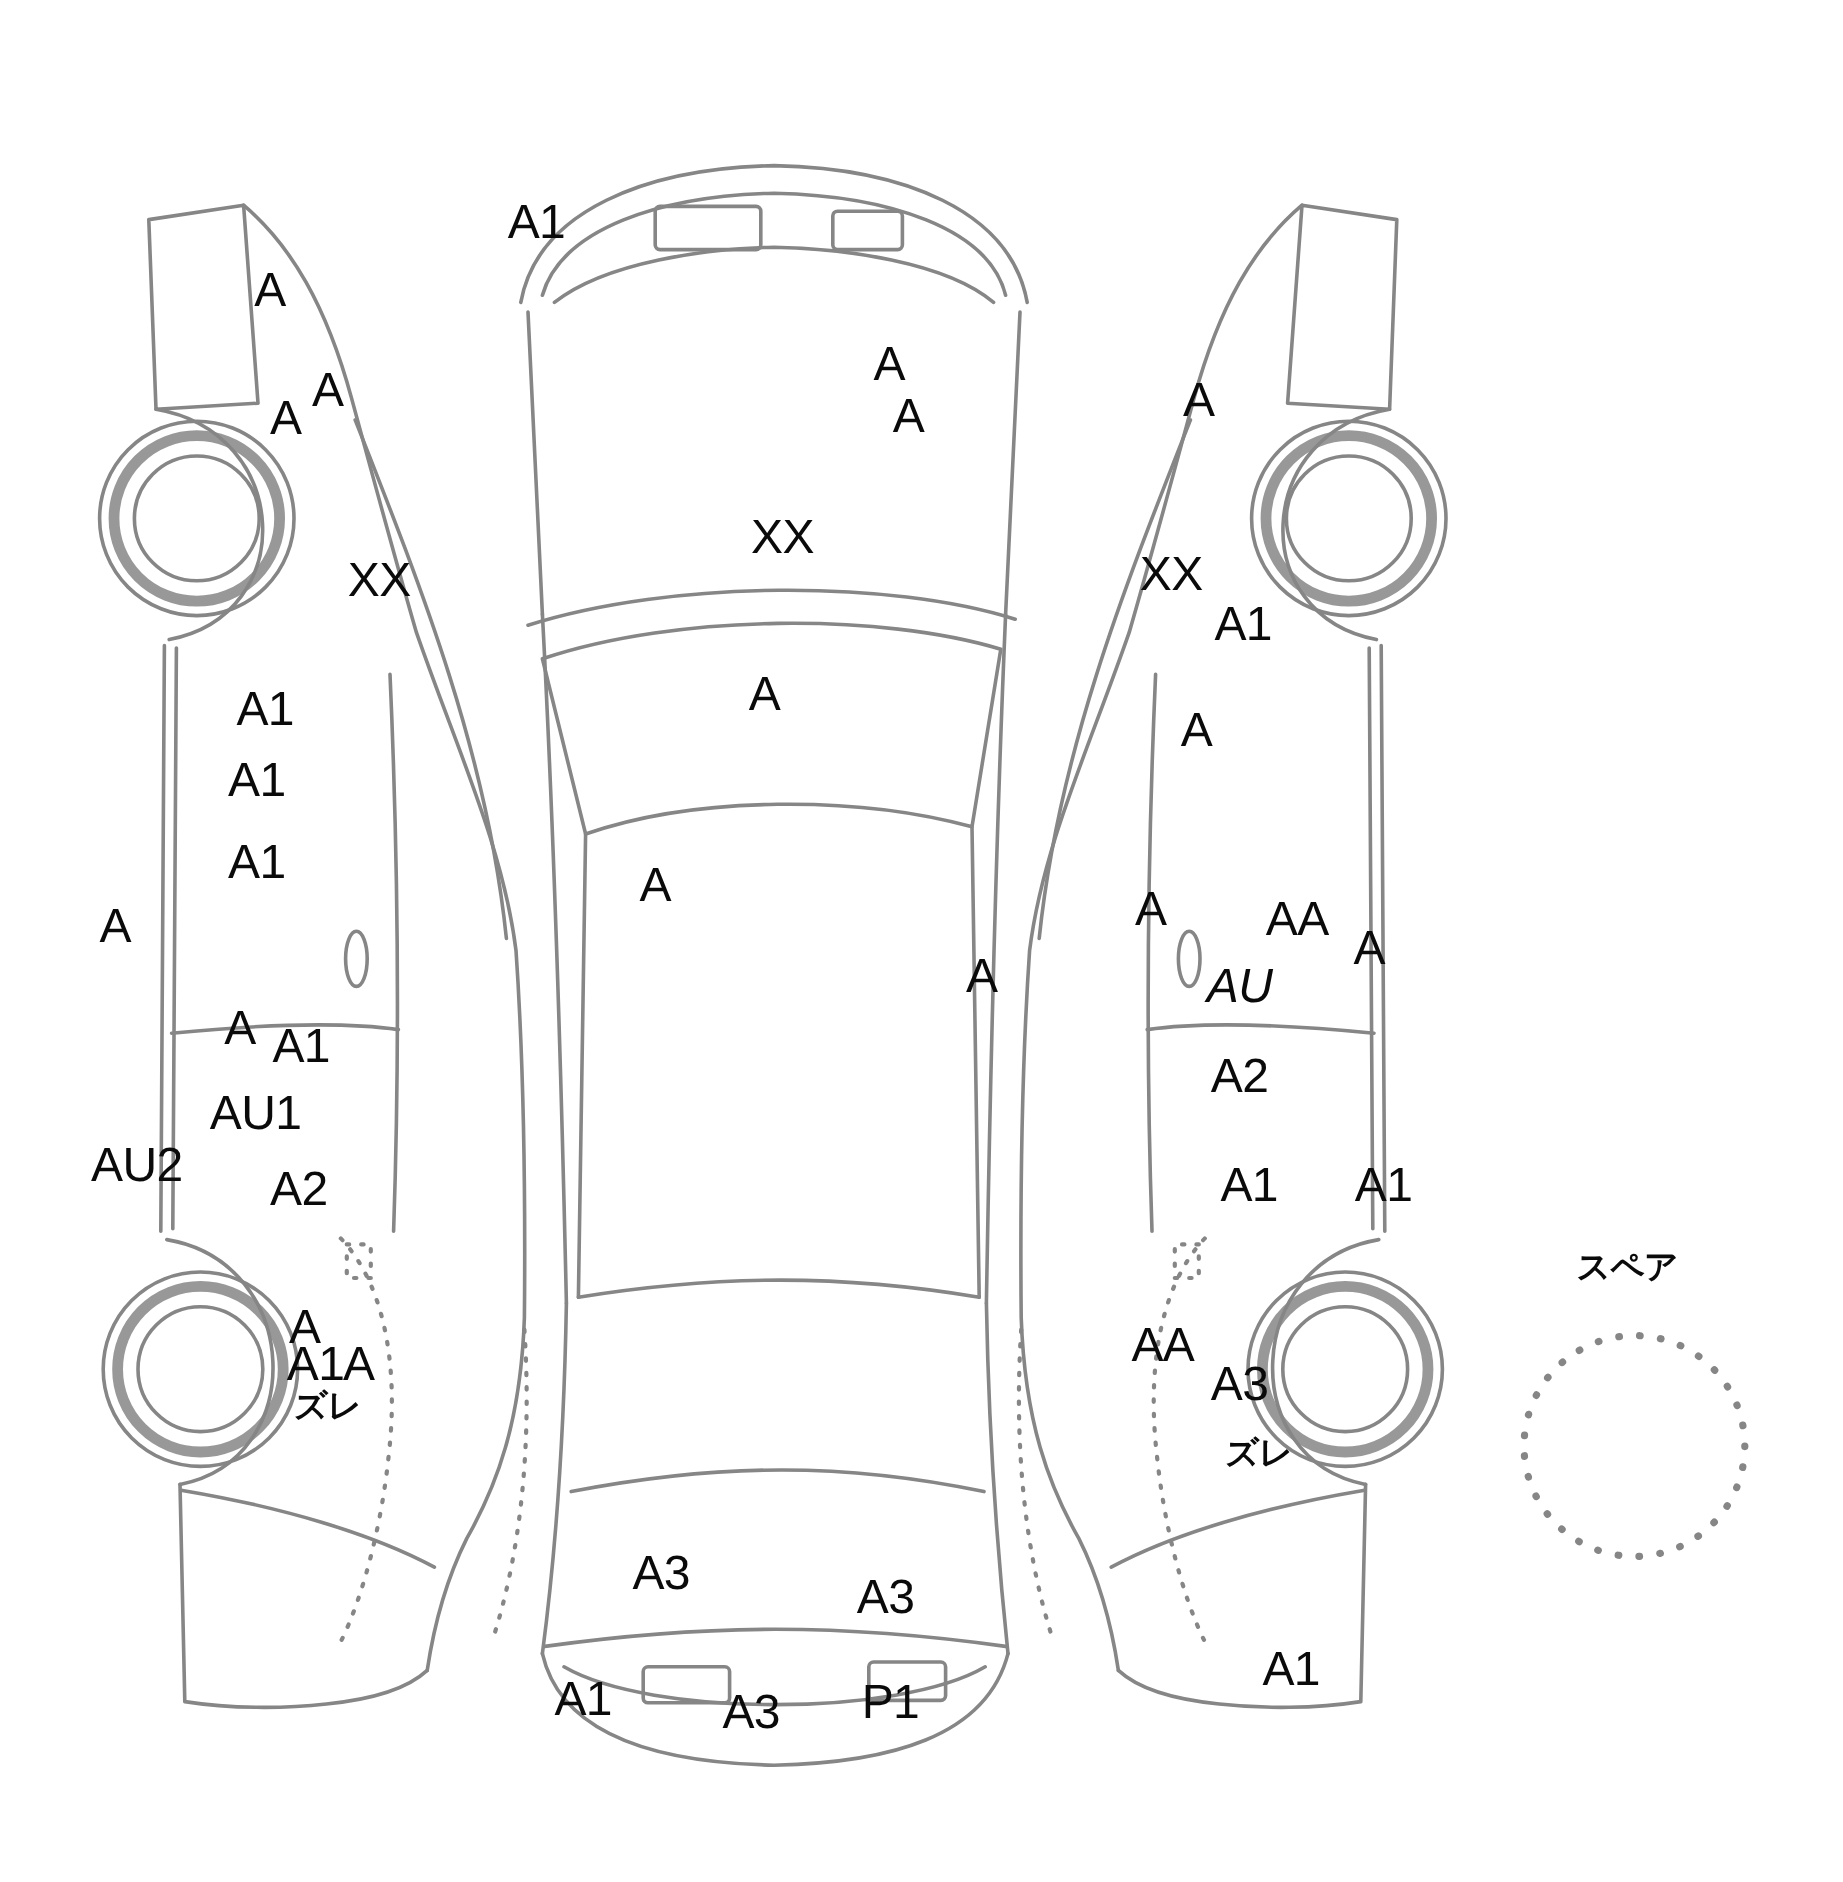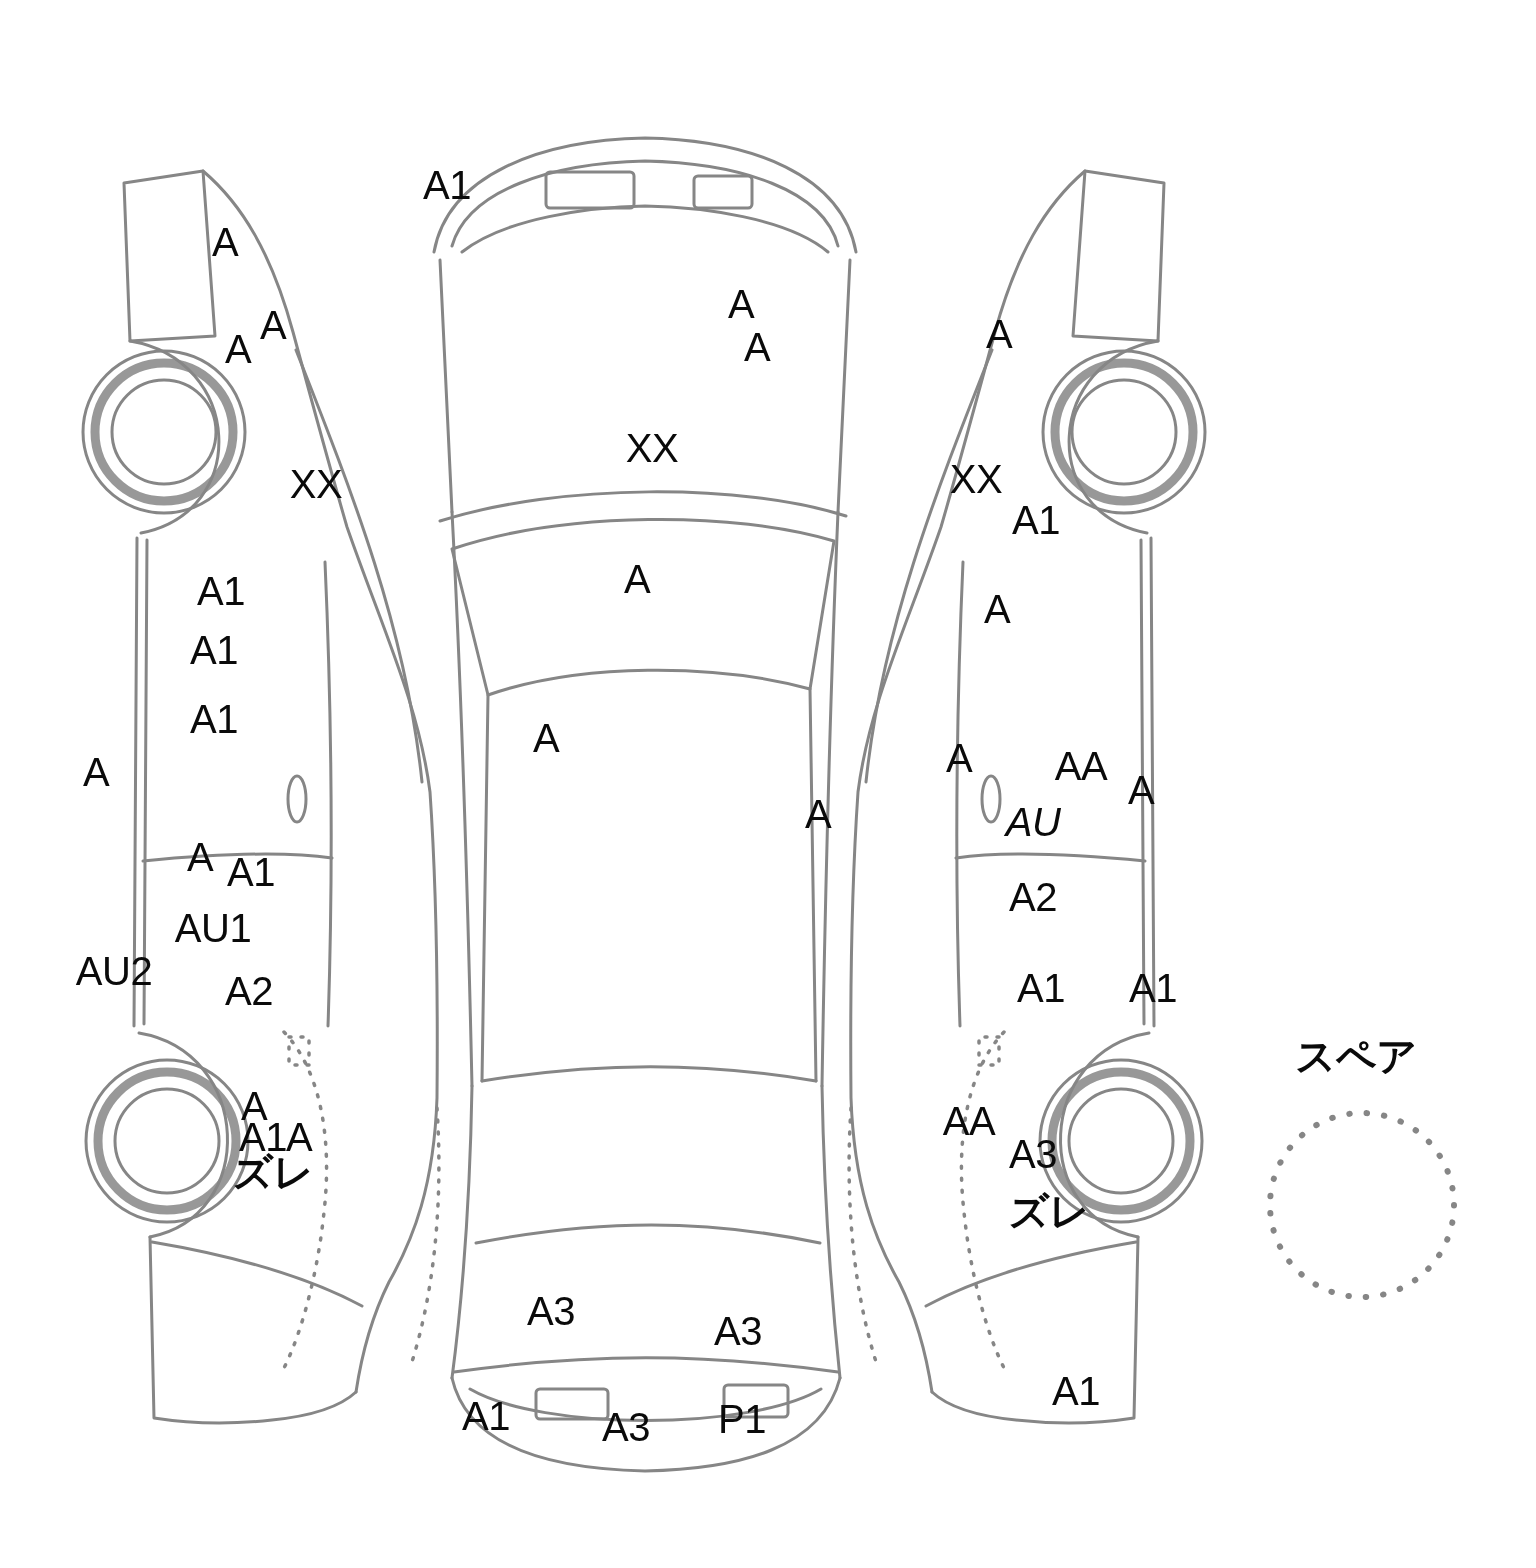--- a/index.html
+++ b/index.html
@@ -17,21 +17,21 @@
   .dot{stroke-dasharray:2 10;stroke-width:3.5;}
   .dotring{stroke-dasharray:.5 17;stroke-linecap:round;stroke-width:6;}
   .dmg{
     position:absolute;
     transform:translate(-50%,-50%);
     color:var(--label,#0a0a0a);
     font-size:40px;font-weight:500;line-height:1;
     white-space:nowrap;
     letter-spacing:-.5px;
   }
-  .dmg.kana{font-size:40px;font-weight:700;}
+  .dmg.kana{font-size:28px;font-weight:700;}
 </style>
 </head>
 <body>
 
 <div class="stage">
 
   <svg width="1536" height="1568" viewBox="0 0 1536 1568">
 
     <defs>
       <g id="sideview">

